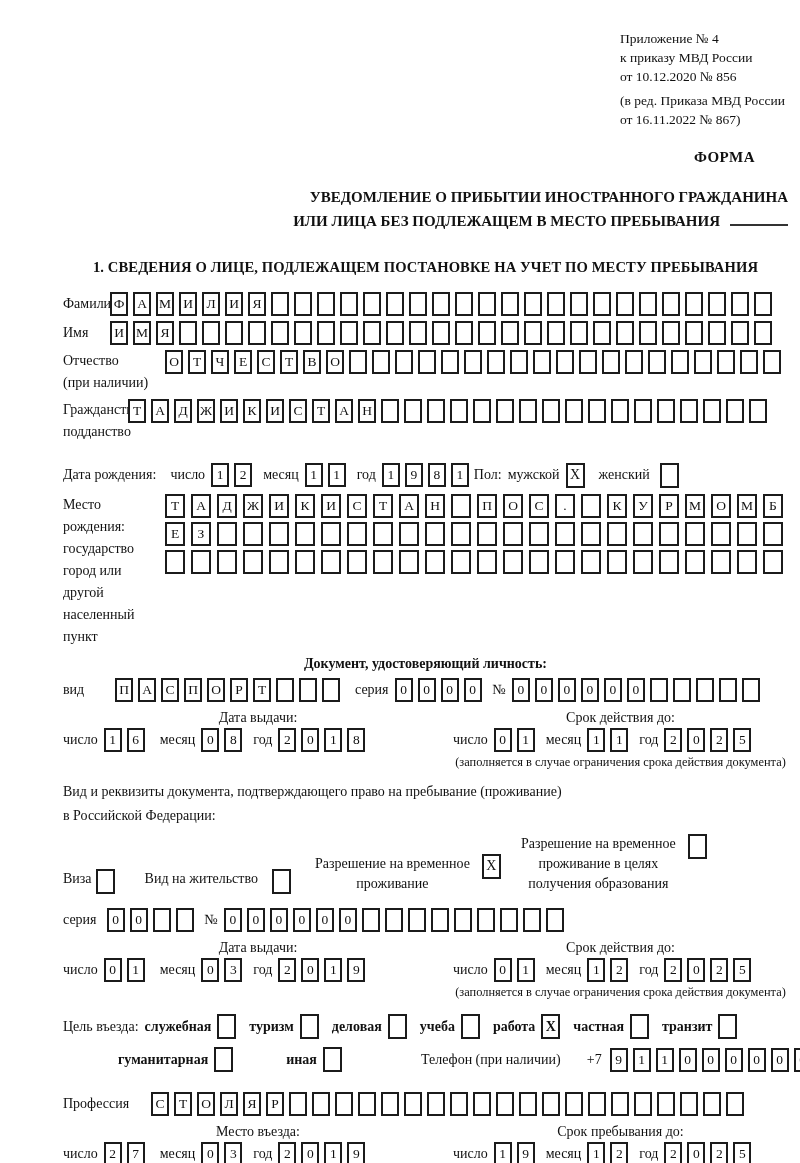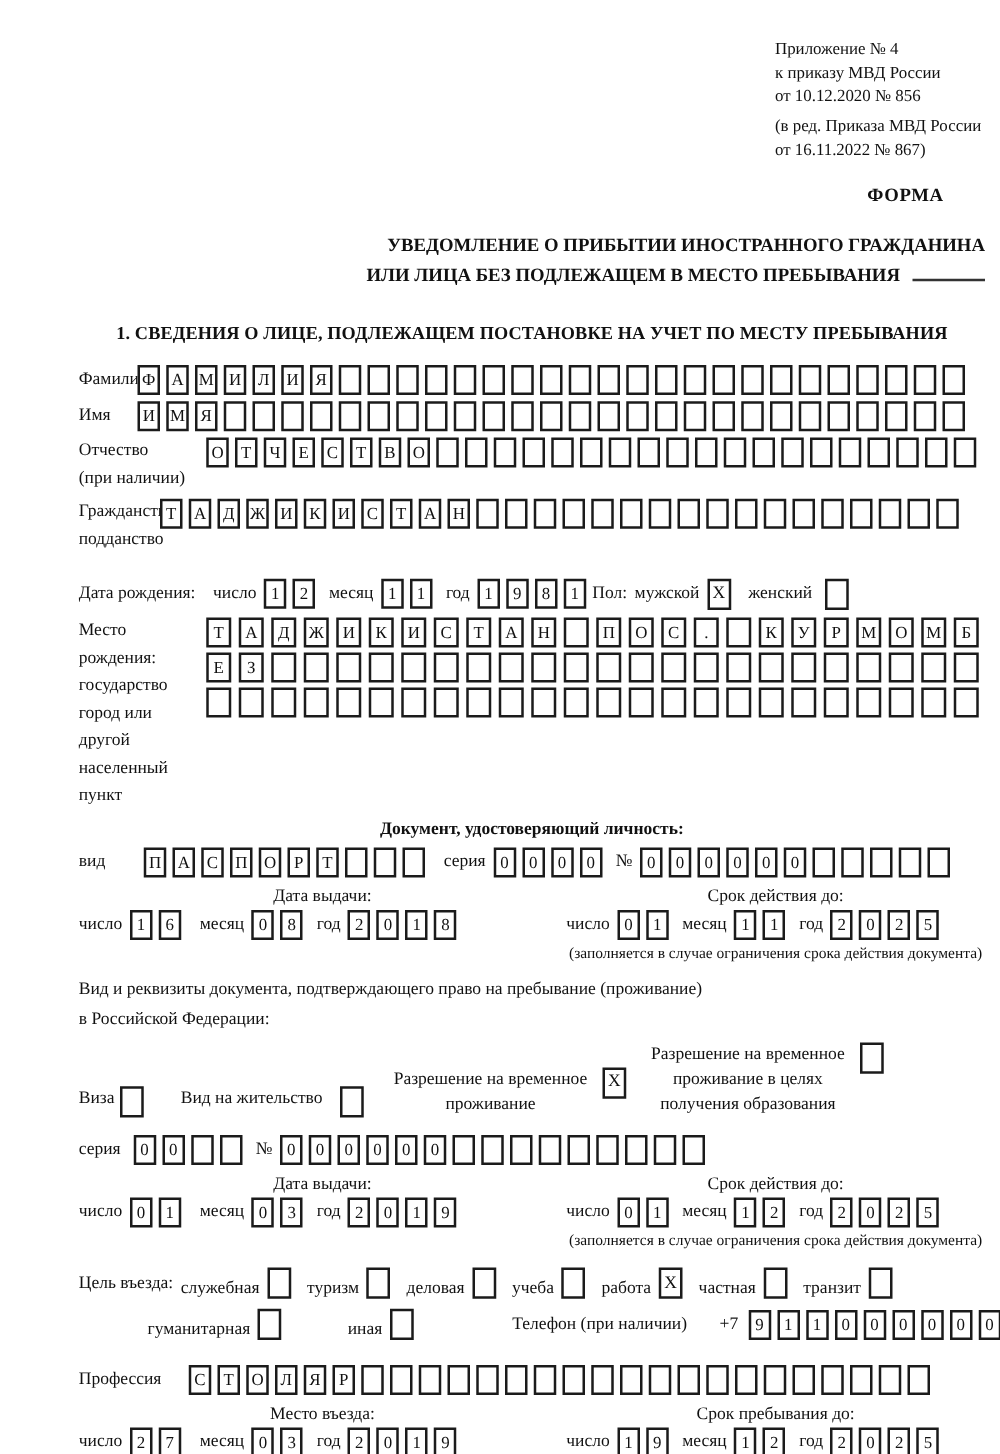--- a/index.html
+++ b/index.html
@@ -60,21 +60,21 @@
   .intro { line-height: 1.7; margin-top: 10px; }
 
   
   .opts { display: flex; align-items: flex-end; margin-top: 6px; }
   .opt { display: flex; align-items: flex-start; }
   .opt-label { text-align: center; line-height: 1.45; }
   .opts .cbox { margin-top: 0; }
 
   .purpose-row { display: flex; align-items: center; margin-top: 14px; }
   .purpose-row .cbox, .purpose2-row .cbox { margin-left: 6px; }
-  .purpose-item { display: flex; align-items: flex-end; margin-right: 13px; }
+  .purpose-item { display: flex; align-items: center; margin-right: 13px; font-weight: bold; }
   .purpose2-row { display: flex; align-items: center; margin-top: 8px; padding-left: 55px; gap: 40px; }
 
   .phone-group { display: flex; align-items: center; margin-left: 26px; }
   .phone-prefix { margin-right: 8px; }
 
   .mig-row { display: flex; align-items: center; margin-top: 8px; }
 
   .mt6 { margin-top: 6px; } .mt8 { margin-top: 20px; } .mt14 { margin-top: 14px; }
   .mr6 { margin-right: 6px; } .mr10 { margin-right: 10px; } .mr14 { margin-right: 14px; }
 </style>

